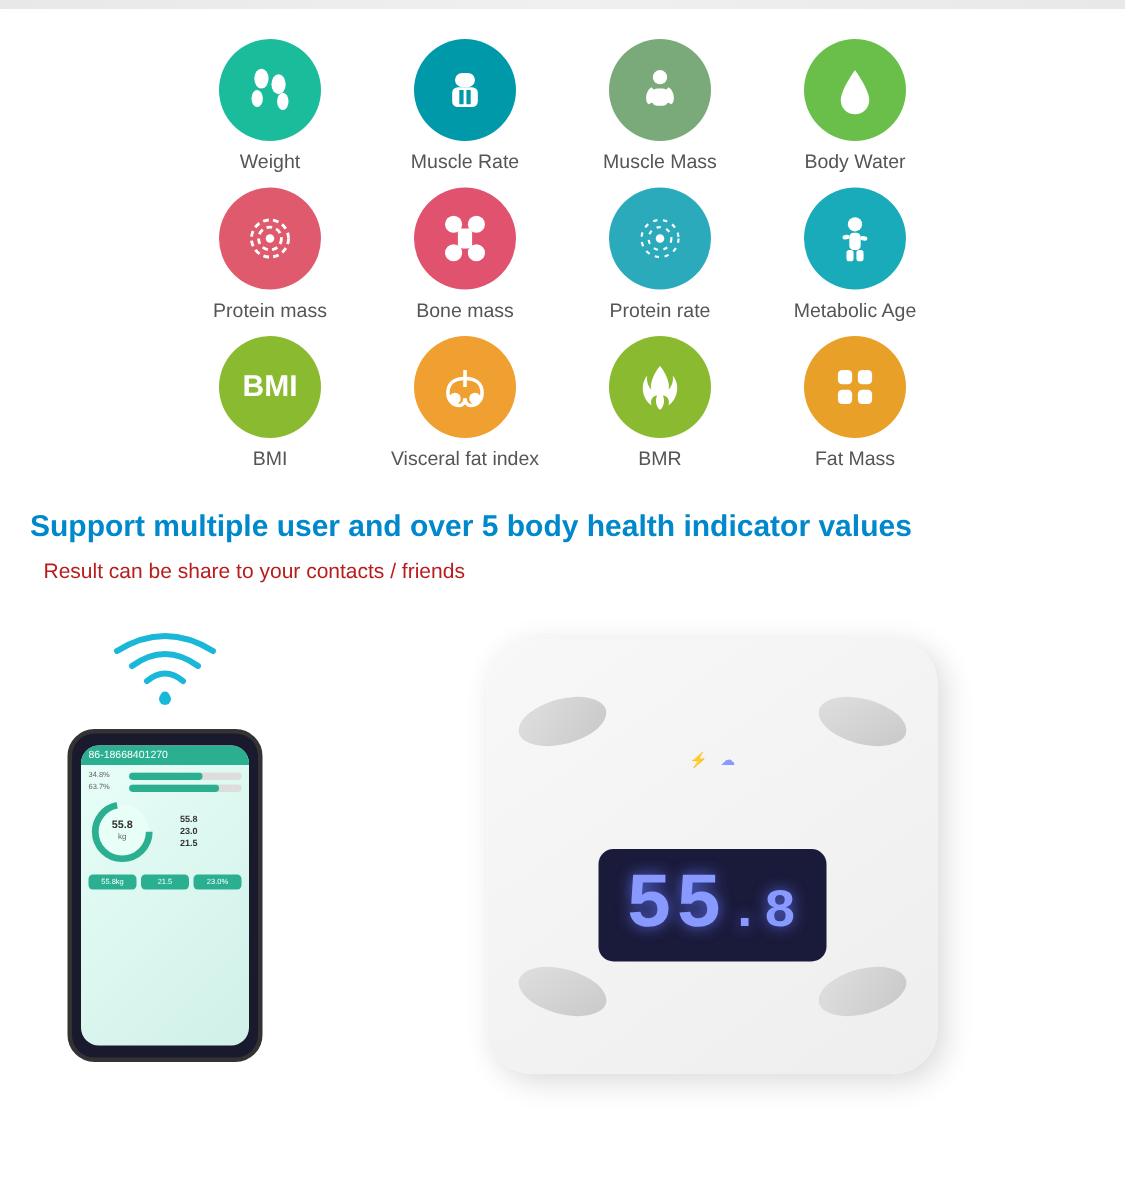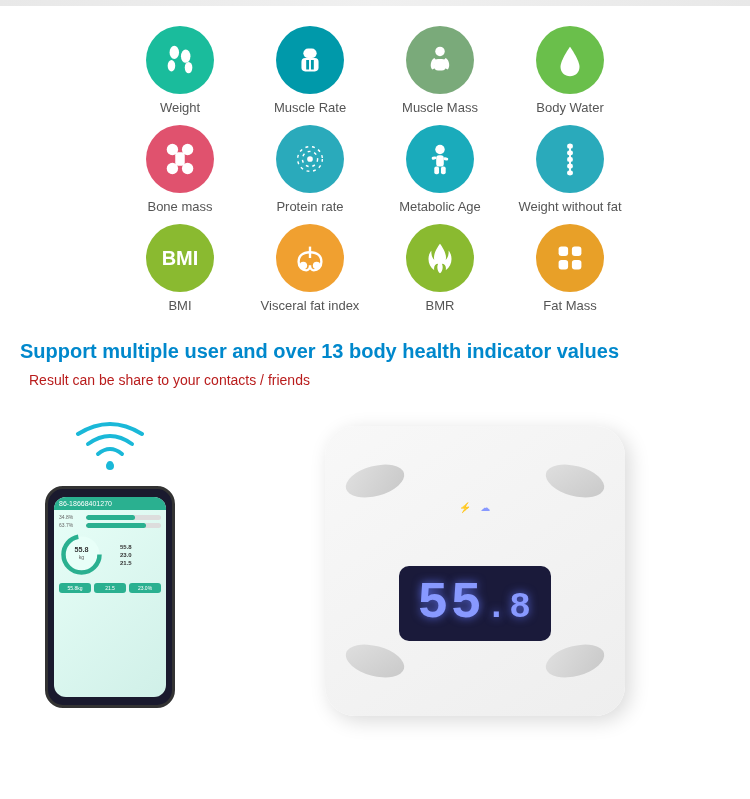--- a/index.html
+++ b/index.html
@@ -348,20 +348,30 @@
           <path d="M20 6 C20 6 10 20 10 27 C10 33 14.5 37 20 37 C25.5 37 30 33 30 27 C30 20 20 6 20 6Z" fill="white"></path>
         </svg>
       </div>
       <span class="icon-label">Body Water</span>
     </div>
 
   </div>
 
   <div class="icon-row">
 
+    <div class="icon-item">
+      <div class="icon-circle pink">
+        <svg viewBox="0 0 40 40">
+          <circle cx="20" cy="20" r="13" fill="none" stroke="white" stroke-width="2" stroke-dasharray="4 3"></circle>
+          <circle cx="20" cy="20" r="8" fill="none" stroke="white" stroke-width="2" stroke-dasharray="4 3"></circle>
+          <circle cx="20" cy="20" r="3" fill="white"></circle>
+        </svg>
+      </div>
+      <span class="icon-label">Protein mass</span>
+    </div>
 
     <div class="icon-item">
       <div class="icon-circle coral">
         <svg viewBox="0 0 40 40">
           <circle cx="12" cy="10" r="6" fill="white"></circle>
           <circle cx="28" cy="10" r="6" fill="white"></circle>
           <circle cx="12" cy="30" r="6" fill="white"></circle>
           <circle cx="28" cy="30" r="6" fill="white"></circle>
           <rect x="15" y="13" width="10" height="14" rx="3" fill="white"></rect>
         </svg>
@@ -387,33 +397,20 @@
           <rect x="16" y="16" width="8" height="12" rx="3" fill="white"></rect>
           <rect x="14" y="28" width="5" height="8" rx="2" fill="white"></rect>
           <rect x="21" y="28" width="5" height="8" rx="2" fill="white"></rect>
           <rect x="11" y="18" width="5" height="3" rx="1.5" fill="white" transform="rotate(-10 11 18)"></rect>
           <rect x="24" y="18" width="5" height="3" rx="1.5" fill="white" transform="rotate(10 24 18)"></rect>
         </svg>
       </div>
       <span class="icon-label">Metabolic Age</span>
     </div>
 
-    <div class="icon-item">
-      <div class="icon-circle teal2">
-        <svg viewBox="0 0 40 40">
-          <rect x="17" y="4" width="6" height="5" rx="2" fill="white"></rect>
-          <rect x="17" y="11" width="6" height="5" rx="2" fill="white"></rect>
-          <rect x="17" y="18" width="6" height="5" rx="2" fill="white"></rect>
-          <rect x="17" y="25" width="6" height="5" rx="2" fill="white"></rect>
-          <rect x="17" y="32" width="6" height="5" rx="2" fill="white"></rect>
-          <rect x="19" y="4" width="2" height="33" fill="white"></rect>
-        </svg>
-      </div>
-      <span class="icon-label">Weight without fat</span>
-    </div>
 
   </div>
 
   <div class="icon-row">
 
     <div class="icon-item">
       <div class="icon-circle lime">
         <span class="bmi-text">BMI</span>
       </div>
       <span class="icon-label">BMI</span>
@@ -451,21 +448,21 @@
         </svg>
       </div>
       <span class="icon-label">Fat Mass</span>
     </div>
 
   </div>
 
 </div>
 
 <div class="support-section">
-  <div class="support-title">Support multiple user and over 13 body health indicator values</div>
+  <div class="support-title">Support multiple user and over 5 body health indicator values</div>
   <div class="support-subtitle">Result can be share to your contacts / friends</div>
 </div>
 
 <div class="bottom-section">
 
   <div class="phone-section">
 
     <svg class="wifi-icon" viewBox="0 0 80 60">
       <path d="M40 48 L40 48" stroke="#1ab8d8" stroke-width="6" stroke-linecap="round"></path>
       <path d="M28 38 Q40 28 52 38" stroke="#1ab8d8" stroke-width="4" fill="none" stroke-linecap="round"></path>

